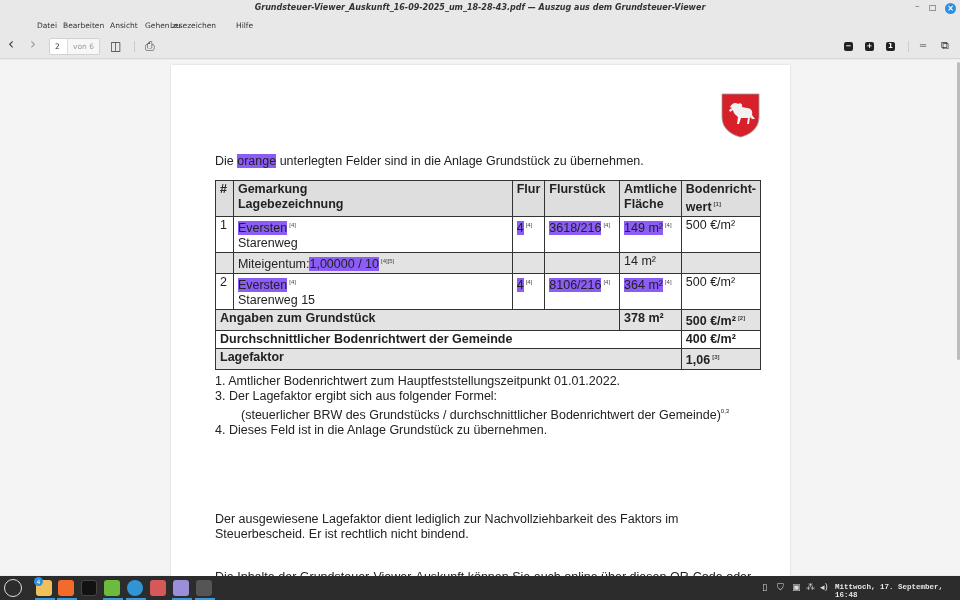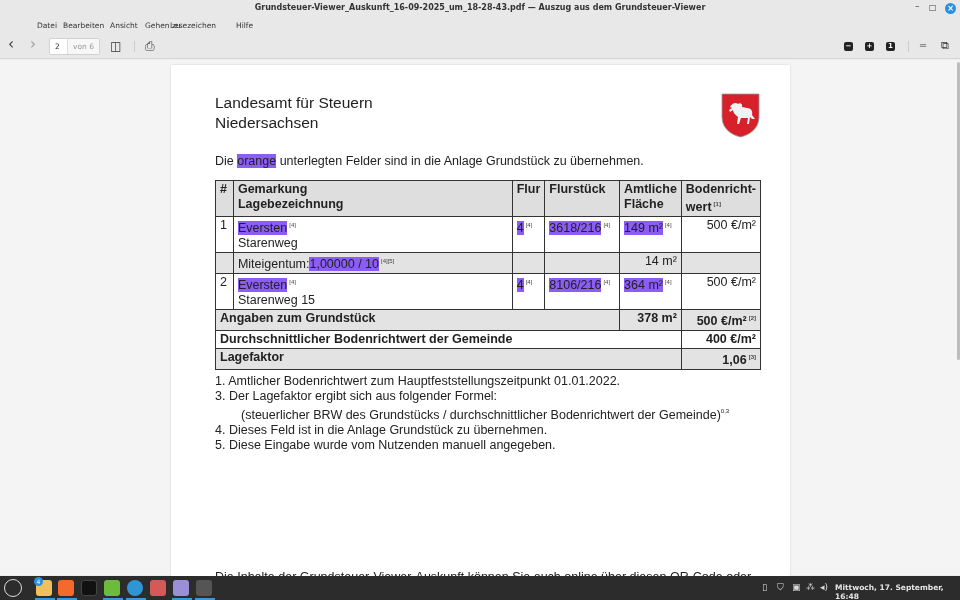--- a/index.html
+++ b/index.html
@@ -1,17 +1,17 @@
 <!DOCTYPE html>
 <html><head>
 <meta charset="utf-8">
 <style>
   * { box-sizing: border-box; margin: 0; padding: 0; }
   html, body { width: 960px; height: 600px; overflow: hidden; background: #ececec; font-family: "DejaVu Sans", sans-serif; }
-  .titlebar { position: absolute; left: 0; top: 0; width: 960px; height: 18px; background: #e8e8e8; }
+  .titlebar { position: absolute; left: 0; top: 0; width: 960px; height: 18px; background: #e8e8e8; font-style: italic; }
   .titlebar .title { position: absolute; left: 0; right: 0; top: 3px; text-align: center; font-size: 8px; font-weight: bold; color: #333; }
   .winctl { position: absolute; top: 3px; font-size: 9px; color: #444; }
   .winctl.min { left: 915px; top: 1px; }
   .winctl.max { left: 929px; font-size: 8px; }
   .winctl.close { left: 945px; top: 3px; width: 11px; height: 11px; border-radius: 50%; background: #2a8fe0; color: #fff; font-size: 8px; line-height: 11px; text-align: center; font-weight: bold; }
   .menubar { position: absolute; left: 0; top: 18px; width: 960px; height: 16px; background: #e8e8e8; }
   .menu-item { position: absolute; top: 3px; font-size: 7.5px; color: #333; margin-left: 32px; }
   .toolbar { position: absolute; left: 0; top: 34px; width: 960px; height: 25px; background: #e8e8e8; border-bottom: 1px solid #d6d6d6; }
   .tb-icon { position: absolute; top: 5px; font-size: 12px; color: #333; line-height: 14px; }
   .page-input { position: absolute; left: 49px; top: 4px; width: 51px; height: 17px; border: 1px solid #d2d2d2; background: #fff; border-radius: 2px; display: flex; font-size: 7.5px; }
@@ -25,32 +25,32 @@
   .org { position: absolute; left: 44px; top: 28px; font-size: 15.5px; line-height: 20px; color: #222; }
   .crest { position: absolute; left: 550px; top: 28px; width: 39px; height: 45px; }
   .intro { position: absolute; left: 44px; top: 89px; font-size: 12.5px; }
   .hl { background: #8b5cf6; }
   sup.fn { font-size: 6px; color: #444; vertical-align: 5px; margin-left: 2px; }
   table.main { position: absolute; left: 44px; top: 115px; width: 546px; border-collapse: collapse; font-size: 12.5px; }
   table.main td { border: 1px solid #333; padding: 1px 4px; vertical-align: top; line-height: 15px; }
   table.main tr.head td { background: #dedede; font-weight: bold; }
   table.main tr.grey td { background: #e3e3e3; }
   table.main tr.white td { background: #fff; }
-  table.main td.r { text-align: right; }
+  table.main td.r { text-align: left; }
   table.main tr.sum td { font-weight: bold; background: #e3e3e3; }
   table.main tr.sumw td { font-weight: bold; background: #fff; }
   .notes { position: absolute; left: 44px; top: 309px; font-size: 12.5px; line-height: 15px; }
   .notes li { list-style: none; padding-left: 13px; text-indent: -13px; }
   .disclaimer { position: absolute; left: 44px; top: 447px; font-size: 12.5px; line-height: 15px; width: 520px; }
   .cutline { position: absolute; left: 44px; top: 505px; font-size: 12.5px; line-height: 15px; color: #222; white-space: nowrap; }
   .taskbar { position: absolute; left: 0; top: 576px; width: 960px; height: 24px; background: #2c2c2c; }
   .tk { position: absolute; top: 4px; width: 16px; height: 16px; border-radius: 3px; }
   .tk-ind { position: absolute; top: 22px; height: 2px; background: #3a9ad9; }
   .tray { position: absolute; top: 6px; font-size: 9px; color: #ddd; }
-  .clock { position: absolute; left: 835px; top: 7px; font-size: 7.5px; font-weight: bold; color: #e6e6e6; }
+  .clock { position: absolute; left: 835px; top: 7px; font-size: 7.5px; font-weight: bold; color: #e6e6e6; font-family: Liberation Mono, monospace; }
 </style>
 </head>
 <body>
 
 <div class="titlebar">
   <div class="title">Grundsteuer-Viewer_Auskunft_16-09-2025_um_18-28-43.pdf — Auszug aus dem Grundsteuer-Viewer</div>
   <span class="winctl min">–</span>
   <span class="winctl max">□</span>
   <span class="winctl close">×</span>
 </div>
@@ -79,24 +79,20 @@
   <span class="rbtn" style="left:886px">1</span>
   <span class="tb-sep" style="left:908px"></span>
   <span class="tb-icon" style="left:920px;font-size:10px;color:#777">═</span>
   <span class="tb-icon" style="left:941px;font-size:11px">⧉</span>
 </div>
 
 <div class="viewer"></div>
 <div class="scrollbar"></div>
 
 <div class="page">
-  <div class="org">
-    <div>Landesamt für Steuern</div>
-    <div>Niedersachsen</div>
-  </div>
   <svg class="crest" viewBox="0 0 39 45">
     <path d="M1 1 H38 V24 C38 36 28 42 19.5 44 C11 42 1 36 1 24 Z" fill="#d8202a" stroke="#999" stroke-width="0.8"></path>
     <path d="M9 14 C11 10 15 9 17 11 C19 9 22 11 21 14 L26 15 C30 15 32 18 31 22 L34 26 L31 26 L29 24 L28 31 L26 31 L27 25 L20 25 L18 31 L16 31 L17 24 C15 22 12 20 12 17 L9 19 L8 17 L11 15 Z" fill="#f2f2f2"></path>
   </svg>
   <div class="intro">
     <span>Die </span><span class="hl">orange</span><span> unterlegten Felder sind in die Anlage Grundstück zu übernehmen.</span>
   </div>
 
   <table class="main">
     <colgroup>
@@ -171,23 +167,23 @@
   </tbody>
     </table>
 
   <ul class="notes">
     <li>1. Amtlicher Bodenrichtwert zum Hauptfeststellungszeitpunkt 01.01.2022.</li>
     <li>
       <span>3. Der Lagefaktor ergibt sich aus folgender Formel:</span><br>
       <span style="padding-left:13px">(steuerlicher BRW des Grundstücks / durchschnittlicher Bodenrichtwert der Gemeinde)</span><sup style="font-size:6px;vertical-align:6px">0,3</sup>
     </li>
     <li>4. Dieses Feld ist in die Anlage Grundstück zu übernehmen.</li>
-    <li>5. Diese Eingabe wurde vom Nutzenden manuell angegeben.</li>
   </ul>
 
+  <div class="disclaimer">Der ausgewiesene Lagefaktor dient lediglich zur Nachvollziehbarkeit des Faktors im Steuerbescheid. Er ist rechtlich nicht bindend.</div>
   <div class="cutline">Die Inhalte der Grundsteuer-Viewer-Auskunft können Sie auch online über diesen QR-Code oder</div>
 </div>
 
 <div class="taskbar">
   <div class="tk" style="left:4px;top:3px;width:18px;height:18px;border-radius:50%;border:1.5px solid #ddd;background:transparent"></div>
   <div class="tk" style="left:36px;background:#f0c05a"></div>
   <div style="position:absolute;left:34px;top:1px;width:9px;height:9px;border-radius:50%;background:#2a8fe0;color:#fff;font-size:6px;line-height:9px;text-align:center">4</div>
   <div class="tk" style="left:58px;background:#f36a2b"></div>
   <div class="tk" style="left:81px;background:#111;border:1px solid #444"></div>
   <div class="tk" style="left:104px;background:#6dbb3c"></div>

